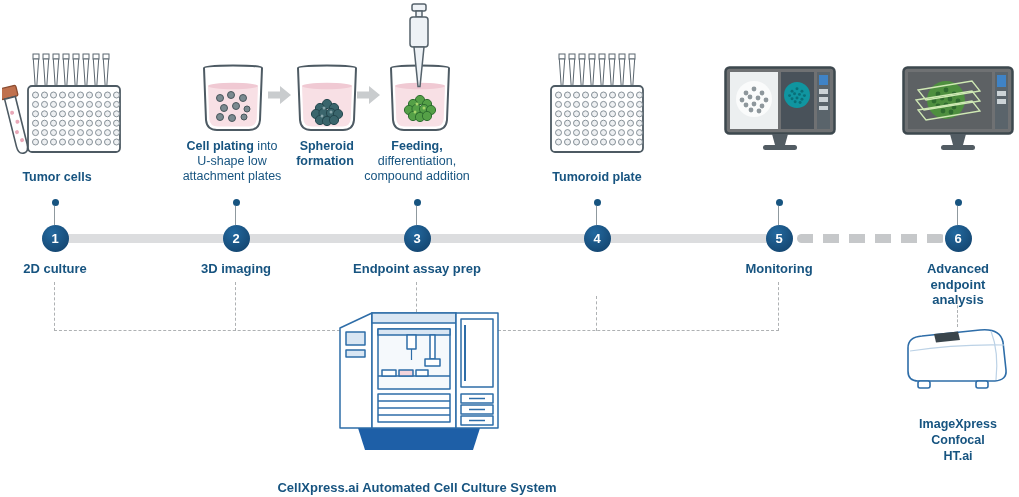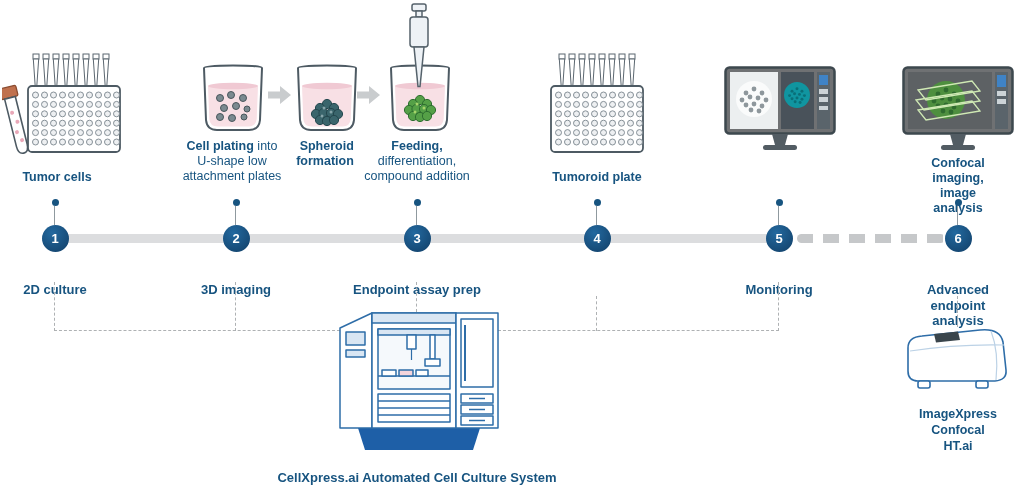--- a/index.html
+++ b/index.html
@@ -5,22 +5,22 @@
   * { margin:0; padding:0; box-sizing:border-box; }
   body { font-family:"Liberation Sans", sans-serif; background:#ffffff; }
   .canvas { position:relative; width:1019px; height:497px; background:#ffffff; overflow:hidden; }
   .abs { position:absolute; }
 
   .stage-label, .step-label, .inst-label {
     position:absolute; transform:translateX(-50%);
     text-align:center; color:#175480; font-weight:bold;
     white-space:pre-line; font-size:12.5px; line-height:15px;
   }
-  .step-label { font-size:13px; line-height:15.5px;margin-top:21px; }
-  .inst-label { font-size:13px; line-height:16px; white-space:pre-line; }
+  .step-label { font-size:13px; line-height:15.5px; }
+  .inst-label { font-size:13px; line-height:16px; white-space:pre-line;margin-top:10px; }
   .reg { font-weight:normal; }
 
   .pin-dot { position:absolute; width:7px; height:7px; border-radius:50%; background:#175480; }
   .pin-stem { position:absolute; width:0; border-left:1.5px solid #8f999f; }
 
   .timeline-bar { position:absolute; left:42px; top:234px; width:750px; height:9px;
     background:#dcdddf; border-radius:4.5px; }
   .timeline-dashes { position:absolute; left:797px; top:234px; width:148px; height:9px;
     border-radius:4.5px;
     background:repeating-linear-gradient(90deg,#c6c8ca 0 16px, transparent 16px 26px); }
@@ -253,22 +253,20 @@
       <polygon points="14,34 70,25 78,35 22,44"></polygon>
       <polygon points="16,44 70,35 78,45 24,54"></polygon>
     </g>
     <rect x="93" y="6" width="13" height="57" fill="#5a646b"></rect>
     <rect x="95" y="9" width="9" height="12" fill="#3f83c6"></rect>
     <rect x="95" y="25" width="9" height="5" fill="#ccd3d7"></rect>
     <rect x="95" y="33" width="9" height="5" fill="#ccd3d7"></rect>
     <polygon points="48,68 64,68 61,79 51,79" fill="#525c63"></polygon>
     <rect x="39" y="79" width="34" height="5" rx="2.5" fill="#525c63"></rect>
   </svg>
-  <div class="stage-label" style="left:958px; top:156px;">Confocal imaging,
-image analysis</div>
 
   <div class="timeline-bar"></div>
   <div class="timeline-dashes"></div>
 
   <div class="pin-dot" style="left:51.5px; top:199px;"></div>
   <div class="pin-stem" style="left:54px; top:206px; height:19px;"></div>
   <div class="pin-dot" style="left:232.5px; top:199px;"></div>
   <div class="pin-stem" style="left:235px; top:206px; height:19px;"></div>
   <div class="pin-dot" style="left:413.5px; top:199px;"></div>
   <div class="pin-stem" style="left:416px; top:206px; height:19px;"></div>

